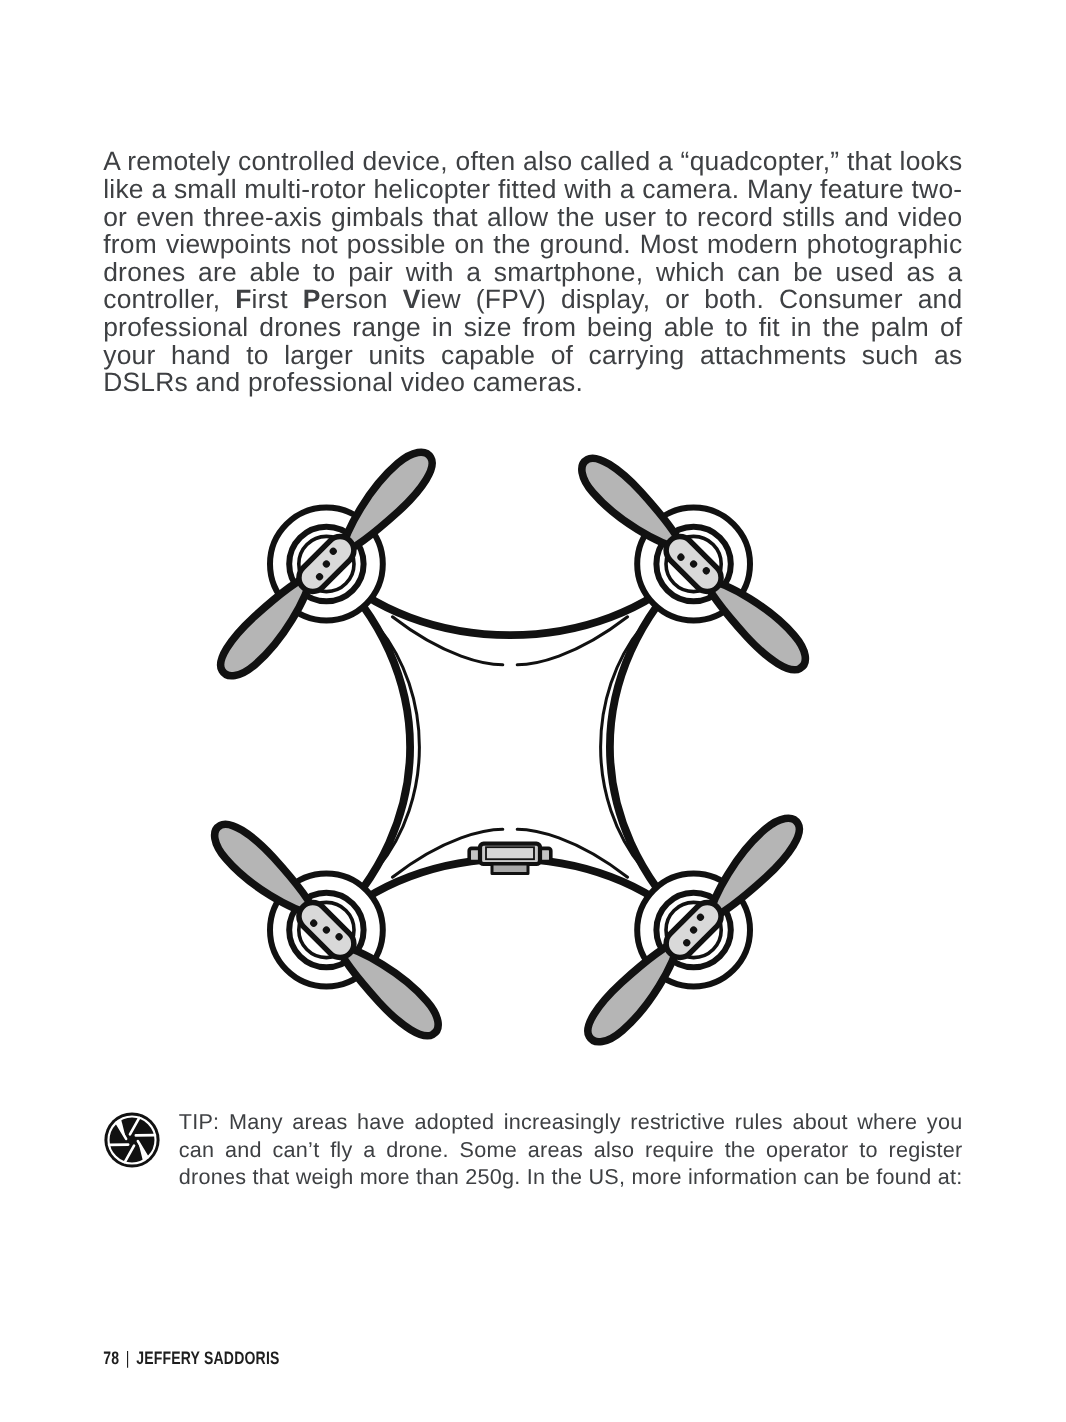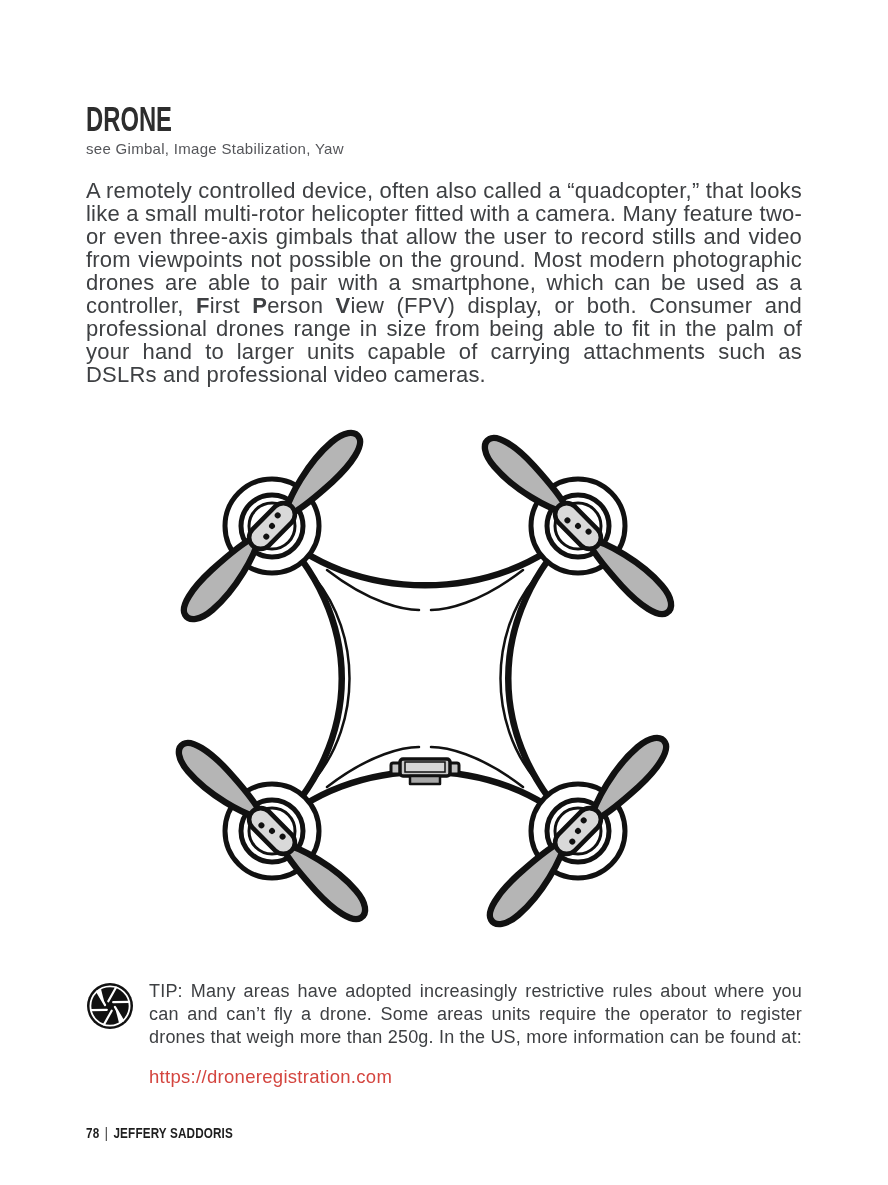--- a/index.html
+++ b/index.html
@@ -54,24 +54,20 @@
     display:inline-block;transform:scaleX(.78);transform-origin:0 50%;
     font-size:15px;font-weight:700;color:#1e1e1e;letter-spacing:.2px;
   }
   .footer .divider{margin:0 7px;font-weight:400}
 </style>
 </head>
 <body>
 
 <div class="page">
 
-  <div>
-    <span class="title">DRONE</span>
-    <div class="see-also">see Gimbal, Image Stabilization, Yaw</div>
-  </div>
 
   <p class="definition"><span>A remotely controlled device, often also called a “quadcopter,” that looks like a small multi-rotor helicopter fitted with a camera. Many feature two- or even three-axis gimbals that allow the user to record stills and video from viewpoints not possible on the ground. Most modern photographic drones are able to pair with a smartphone, which can be used as a controller, </span><span class="bold-cap">F</span><span>irst </span><span class="bold-cap">P</span><span>erson </span><span class="bold-cap">V</span><span>iew (FPV) display, or both. Consumer and professional drones range in size from being able to fit in the palm of your hand to larger units capable of carrying attachments such as DSLRs and professional video cameras.</span></p>
 
   <div class="illustration-wrap">
     
     <svg class="drone" width="612" height="545" viewBox="0 0 612 545" aria-hidden="true">
       <defs>
         <g id="prop">
           <path class="blade" d="M 13 2 C 28 -8, 62 -17, 88 -15 C 102 -14, 110 -8, 108 -1 C 106 7, 88 11, 64 10 C 44 9, 22 7, 13 2 Z"></path>
           <g transform="rotate(180)">
@@ -143,24 +139,21 @@
         <line x1="28.9" y1="24.9" x2="37.0" y2="38.5"></line>
         <line x1="25.7" y1="28.7" x2="18.0" y2="42.5"></line>
         <line x1="20.8" y1="27.8" x2="4.9" y2="28.1"></line>
         <line x1="19.1" y1="23.1" x2="11.0" y2="9.5"></line>
         <line x1="22.3" y1="19.3" x2="30.0" y2="5.5"></line>
         <line x1="27.2" y1="20.2" x2="43.1" y2="19.9"></line>
       </g>
       <polygon points="28.9,24.9 37.0,38.5 33.1,41.2" fill="#ffffff"></polygon>
       <polygon points="19.1,23.1 11.0,9.5 14.9,6.8" fill="#ffffff"></polygon>
     </svg>
-    <p class="tip-text">TIP: Many areas have adopted increasingly restrictive rules about where you can and can’t fly a drone. Some areas units require the operator to register drones that weigh more than 250g. In the US, more information can be found at:</p>
+    <p class="tip-text">TIP: Many areas have adopted increasingly restrictive rules about where you can and can’t fly a drone. Some areas also require the operator to register drones that weigh more than 250g. In the US, more information can be found at:</p>
   </div>
 
-  <div class="link-row">
-    <a class="link">https://droneregistration.com</a>
-  </div>
 
   <div class="footer">
     <span>78</span><span class="divider">|</span><span>JEFFERY SADDORIS</span>
   </div>
 
 </div>
 
 </body></html>

